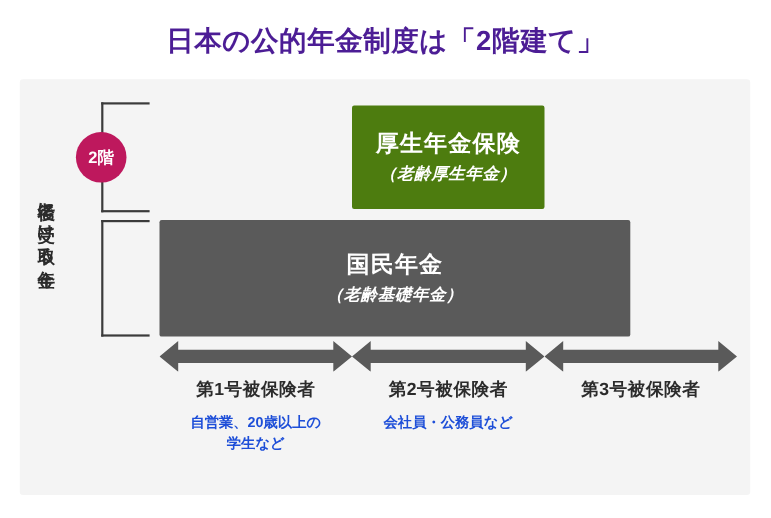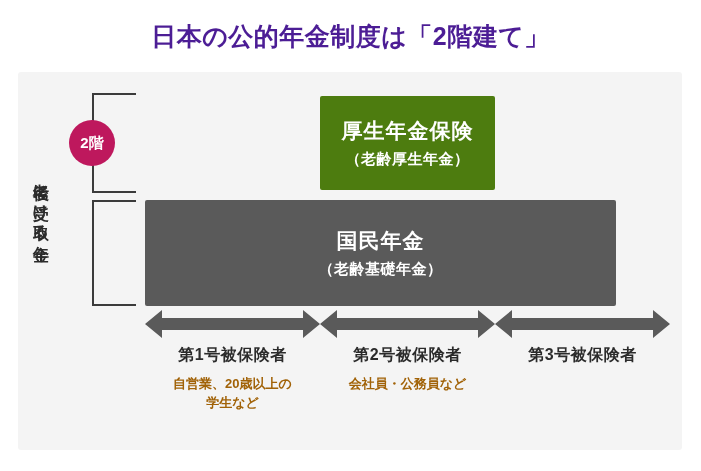--- a/index.html
+++ b/index.html
@@ -85,35 +85,36 @@
     color:#ffffff;
     border-radius:2px;
   }
   .box-upper {
     left:320px; top:96px;
     width:175px; height:94px;
     background:#4d7c0f;
   }
   .box-lower {
     left:145px; top:200px;
-    width:471px; height:106px;
+    width:428px; height:106px;
     background:#5a5a5a;
   }
   .box-main {
     font-size:21px;
     font-weight:bold;
     letter-spacing:1px;
     line-height:1.2;
   }
   .box-sub {
     font-size:15px;
     font-weight:bold;
     letter-spacing:0.5px;
     margin-top:7px;
     line-height:1.2;
+    font-style:italic;
   }
 
   
   .arrow {
     position:absolute;
     top:310px;
     height:28px;
   }
   .arrow svg { display:block; width:100%; height:100%; }
 
@@ -128,21 +129,21 @@
     font-weight:bold;
     color:#2b2b2b;
     letter-spacing:0.5px;
     white-space:nowrap;
     line-height:1.3;
   }
   .grp-desc {
     margin-top:9px;
     font-size:13px;
     font-weight:bold;
-    color:#a16207;
+    color:#1d4ed8;
     letter-spacing:0px;
     line-height:1.45;
   }
 </style>
 </head>
 <body>
 
 <div id="root">
 
   <div class="title">日本の公的年金制度は「2階建て」</div>

